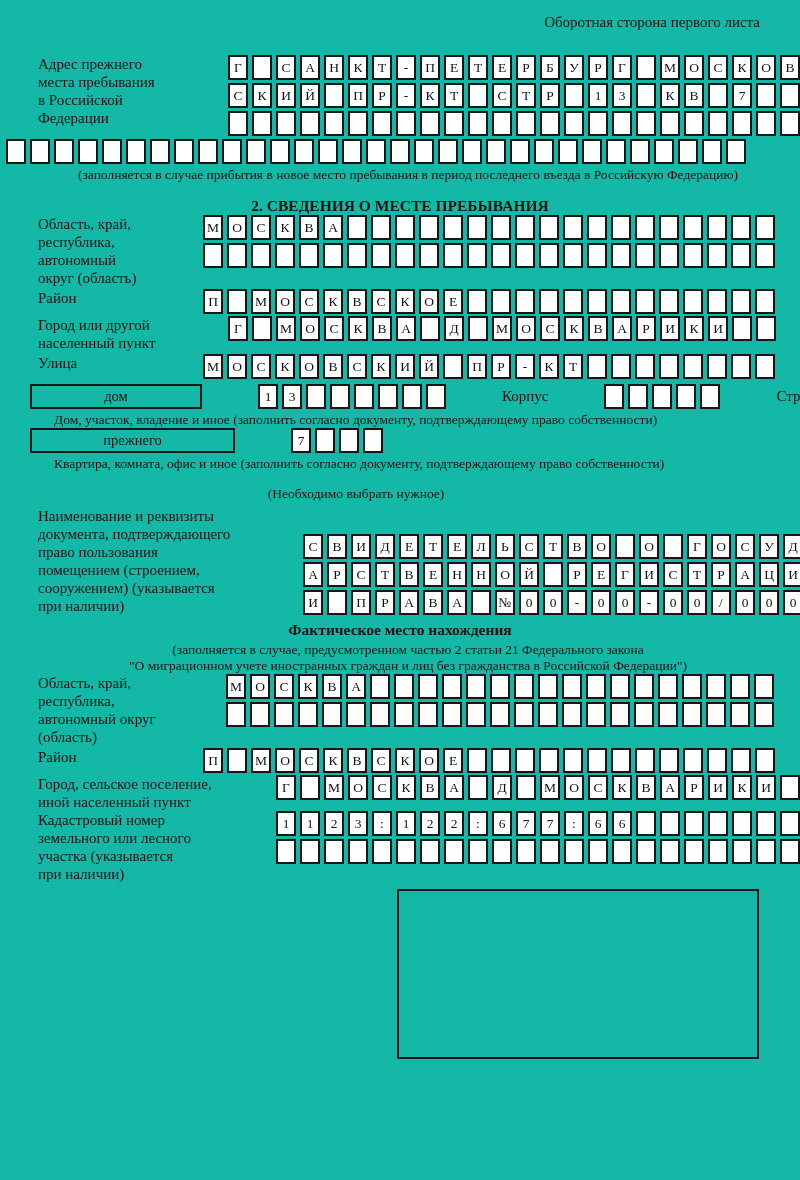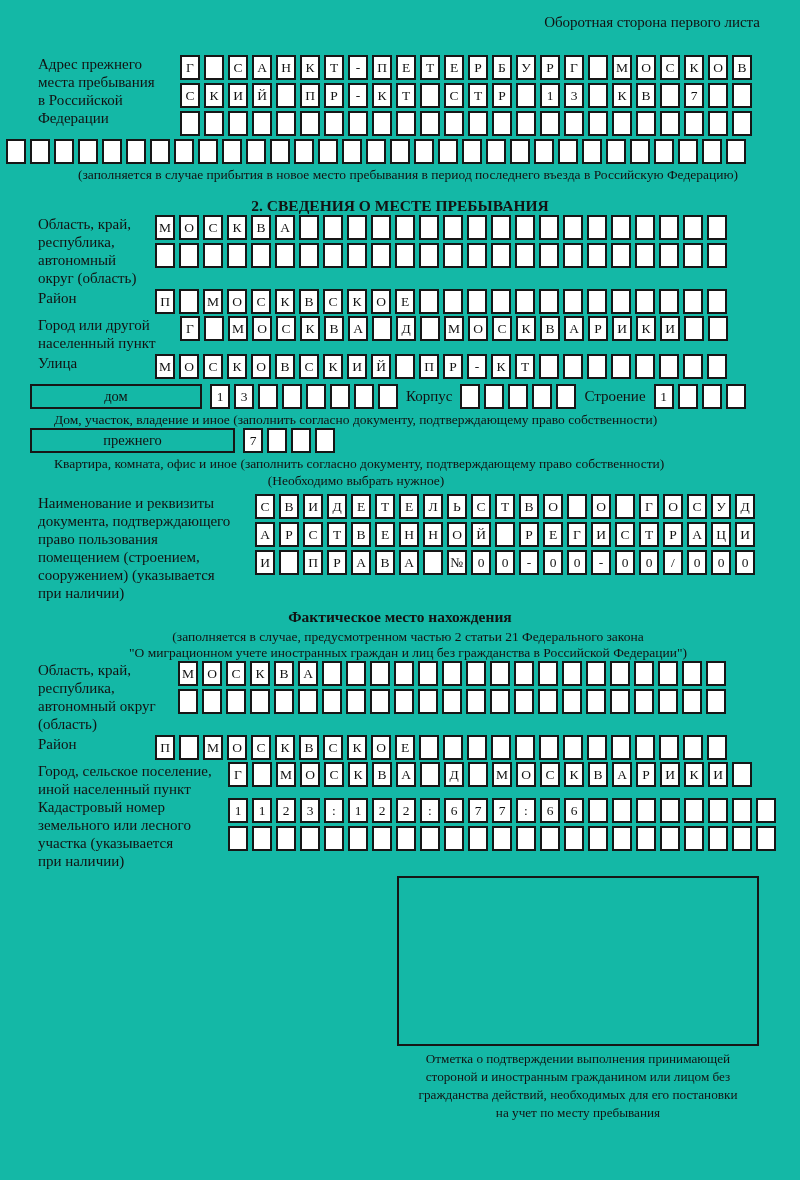--- a/index.html
+++ b/index.html
@@ -2,21 +2,21 @@
 <html><head>
 <meta charset="utf-8">
 <style>
   html,body{margin:0;padding:0;background:#fff;}
   .page{
     width:800px;height:1180px;background:#14b8a6;color:#121212;
     font-family:"Liberation Serif","DejaVu Serif",serif;
     box-sizing:border-box;overflow:hidden;position:relative;
   }
   .hdr{padding-top:14px;padding-right:40px;text-align:right;font-size:15px;}
-  .frow{display:flex;align-items:flex-start;margin-left:38px;}
+  .frow{display:flex;align-items:flex-start;margin-left:38px;gap:48px;}
   .lbl{font-size:15px;line-height:18px;white-space:pre-line;flex:0 0 auto;}
   .lw117{width:117px;} .lw142{width:142px;} .lw217{width:217px;}
   .lw140{width:140px;} .lw190{width:190px;}
   .rows>.cellrow+.cellrow{margin-top:3px;}
   .cellrow{display:flex;gap:4px;}
   .cell{
     flex:0 0 20px;width:20px;height:25px;border:2px solid #161616;
     box-sizing:border-box;display:flex;align-items:center;justify-content:center;
     font-size:13.5px;background:#fff;
   }
@@ -30,25 +30,25 @@
   }
   .wdom{width:172px;} .wkv{width:205px;}
   .inline-lbl{font-size:15px;line-height:25px;margin:0 8px;flex:0 0 auto;}
   .houserow{margin-left:30px;}
   .stayrow{align-items:center;font-size:15px;}
   .cbox{
     display:inline-flex;width:22px;height:26px;border:2px solid #161616;box-sizing:border-box;
     align-items:center;justify-content:center;font-size:14.5px;margin-left:14px;flex:0 0 auto;
   }
   .opt-lbl{margin-left:10px;flex:0 0 auto;}
-  .choose-note{width:560px;margin-left:60px;text-align:center;margin-top:1px;}
+  .choose-note{width:560px;margin-left:60px;text-align:center;margin-top:14px;}
   .stampbox{width:362px;height:170px;border:2px solid #161616;box-sizing:border-box;margin-left:397px;}
   .stamp-cap{width:390px;margin-left:383px;text-align:center;font-size:13.2px;line-height:18px;white-space:pre-line;}
   .mt2{margin-top:2px;} .mt3{margin-top:0;} .mt4{margin-top:4px;}
-  .mt5{margin-top:5px;} .mt6{margin-top:6px;} .mt24{margin-top:24px;}
+  .mt5{margin-top:5px;align-items:flex-end;} .mt6{margin-top:6px;} .mt24{margin-top:24px;}
 </style>
 </head>
 <body>
 
 <div class="page">
 
   <div class="hdr">Оборотная сторона первого листа</div>
 
   <div class="frow mt24">
     <div class="lbl lw142">Адрес прежнего
@@ -622,18 +622,14 @@
           <div class="cell"></div>
           <div class="cell"></div>
           <div class="cell"></div>
           <div class="cell"></div>
           <div class="cell"></div>
         </div>
     </div>
   </div>
 
   <div class="stampbox mt6"></div>
-  <div class="stamp-cap mt4">Отметка о подтверждении выполнения принимающей
-стороной и иностранным гражданином или лицом без
-гражданства действий, необходимых для его постановки
-на учет по месту пребывания</div>
 
 </div>
 
 </body></html>

